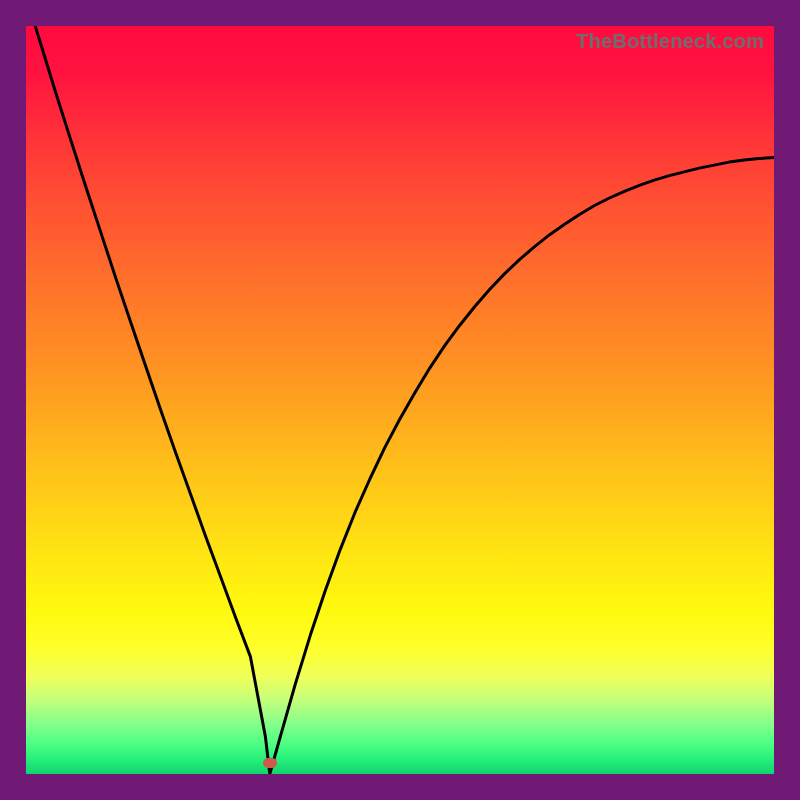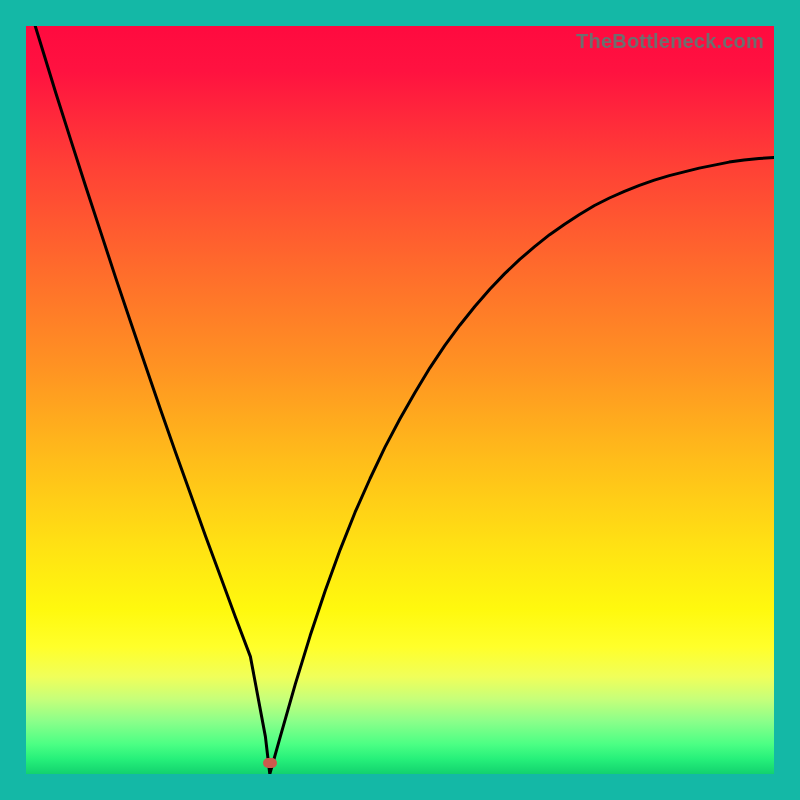--- a/index.html
+++ b/index.html
@@ -8,21 +8,21 @@
     width: 800px;
     height: 800px;
     overflow: hidden;
     font-family: Arial, Helvetica, sans-serif;
     background: #000;
   }
   .frame {
     position: relative;
     width: 800px;
     height: 800px;
-    background: #14b8a6;
+    background: #701a75;
   }
   .plot {
     position: absolute;
     left: 26px;
     top: 26px;
     width: 748px;
     height: 748px;
     background: linear-gradient(to bottom,
       #ff0a3f 0%,
       #ff1240 6%,

